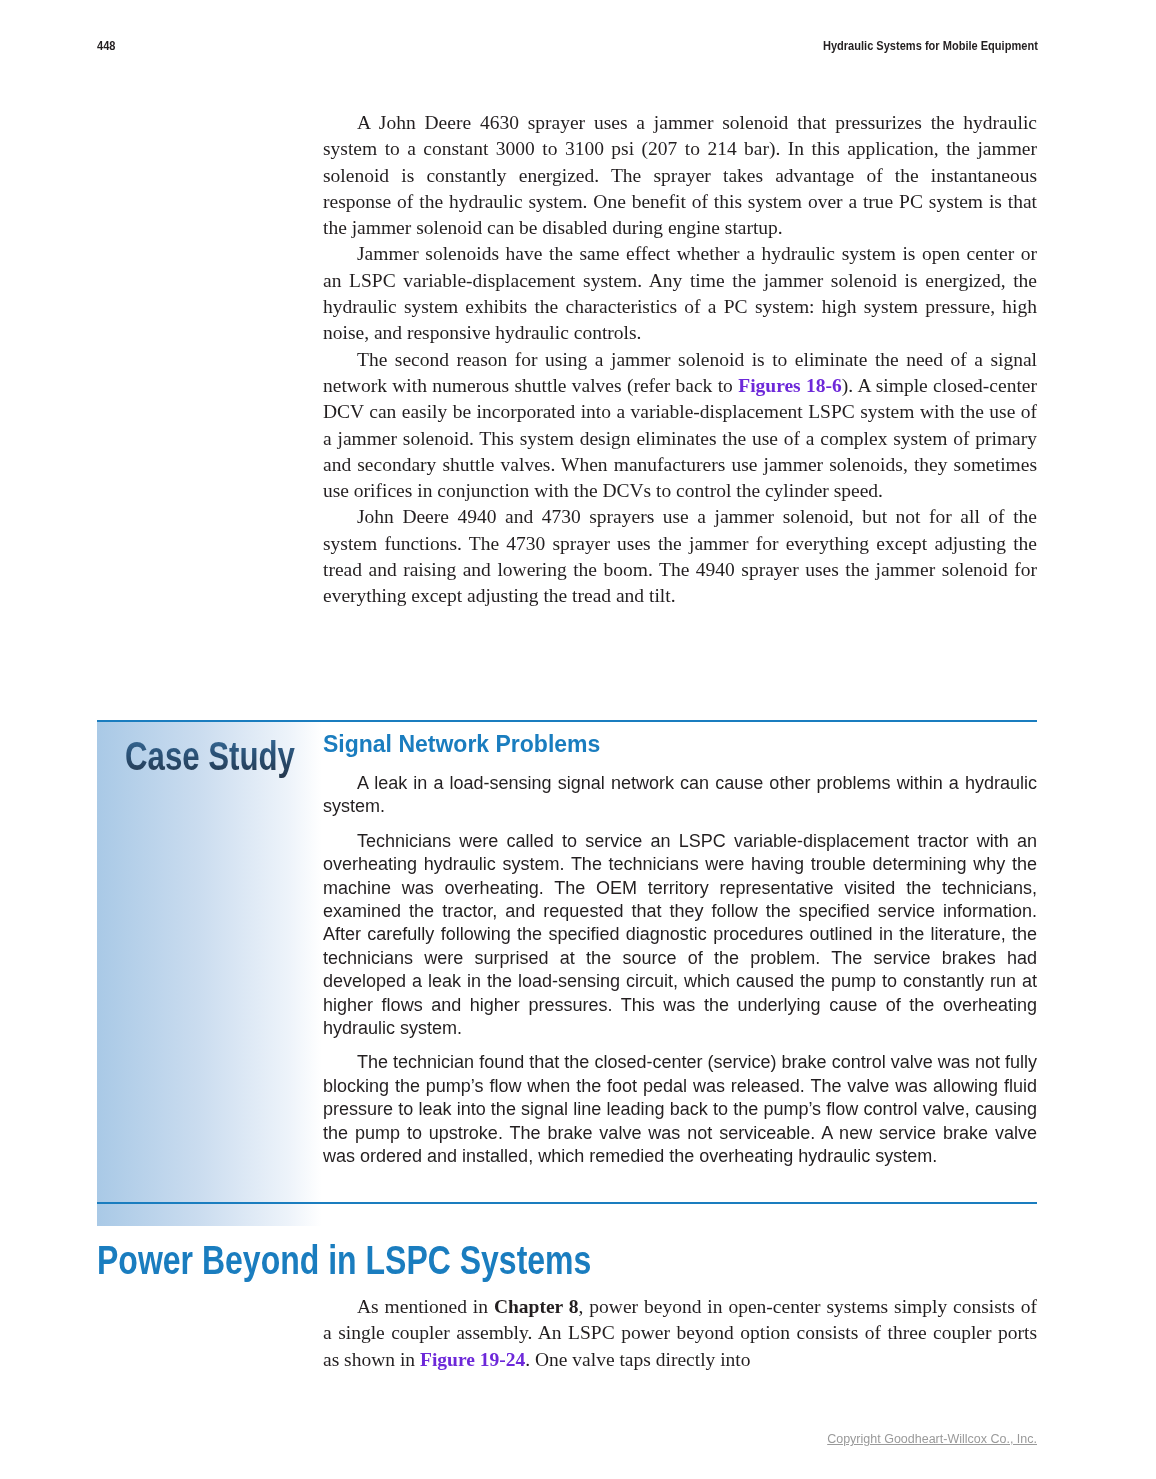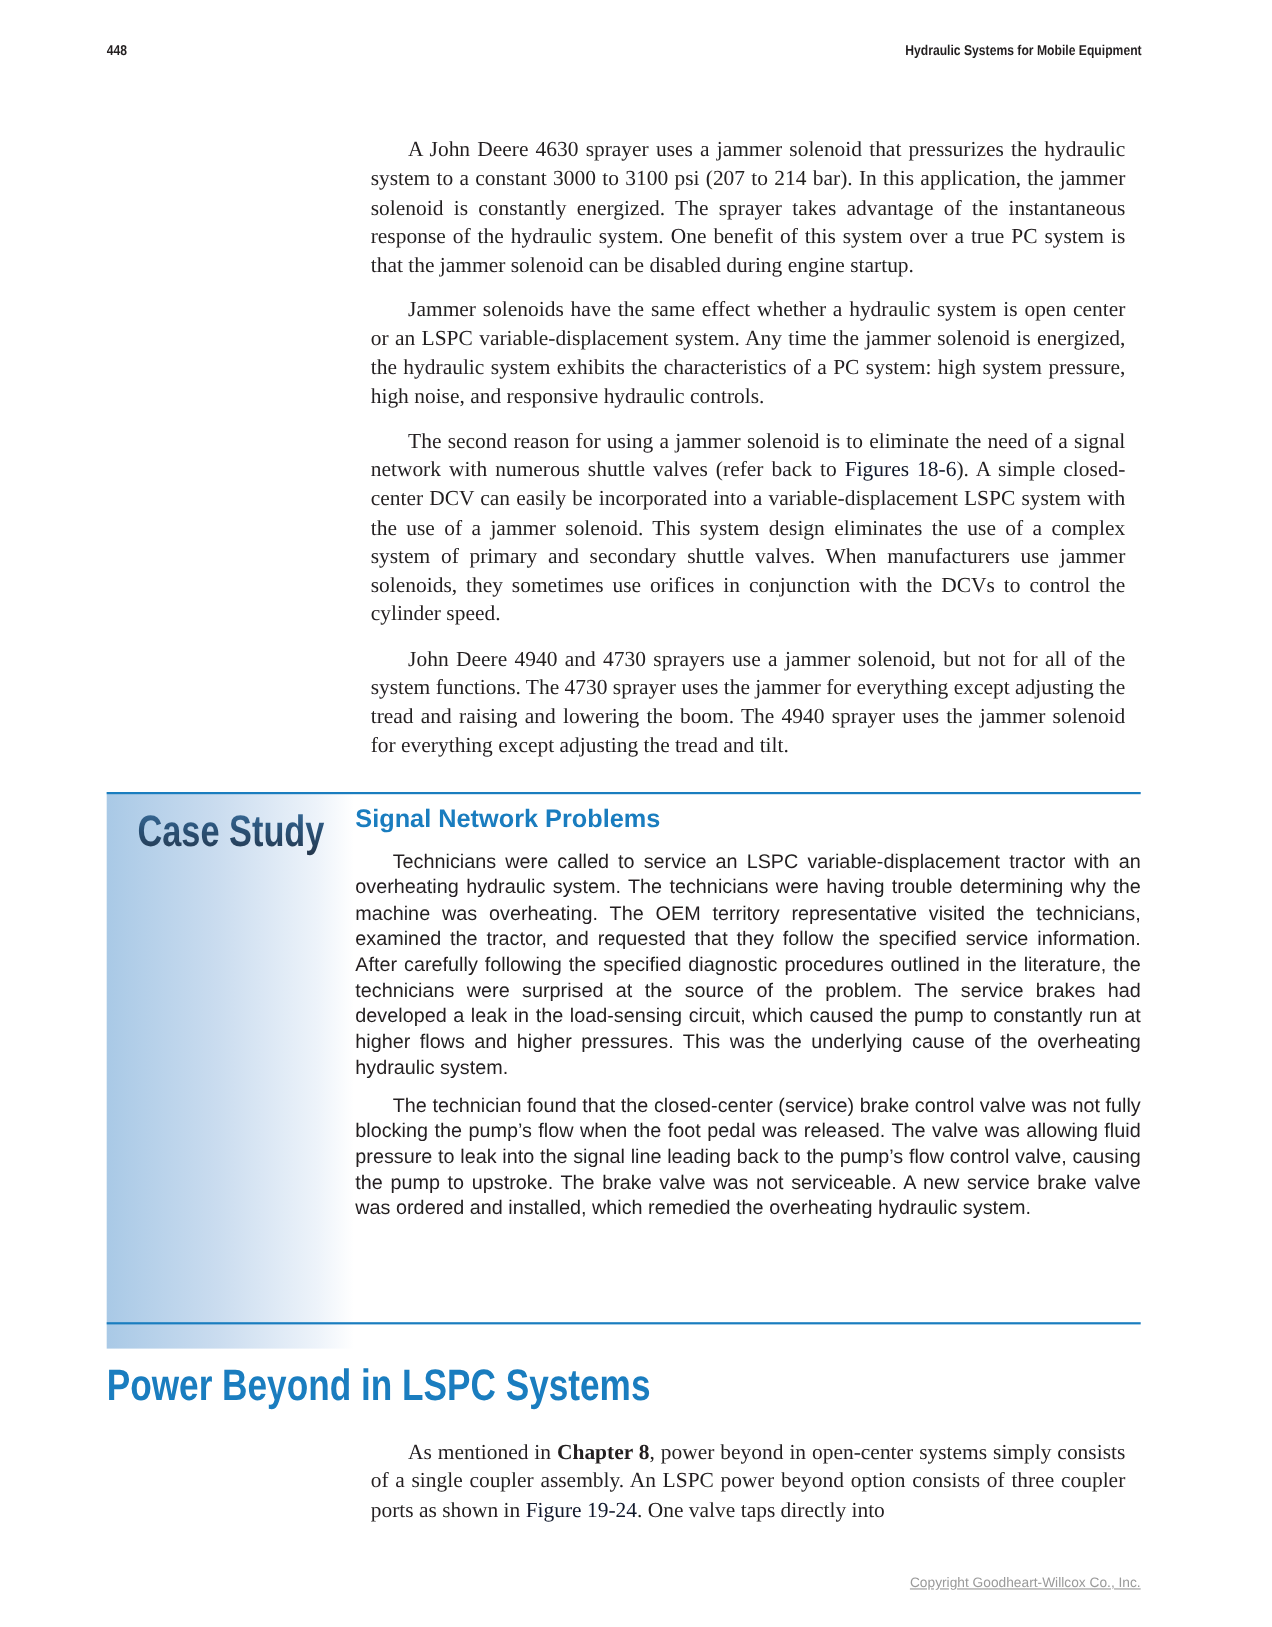--- a/index.html
+++ b/index.html
@@ -2,22 +2,22 @@
 <html><head>
 <meta charset="utf-8">
 <style>
   html, body { margin:0; padding:0; background:#ffffff; }
   body { width:1156px; height:1479px; position:relative; overflow:hidden; color:#231f20; }
   .hdr { position:absolute; top:38px; font-family:"Liberation Sans", sans-serif; font-weight:bold; font-size:13px; transform:scaleX(0.85); color:#231f20; }
   .hdr.left { left:97px; transform-origin:left; }
   .hdr.right { right:118px; transform-origin:right; }
 
   .body-text { position:absolute; left:323px; width:714px; font-family:"Liberation Serif", serif; font-size:19.5px; line-height:26.3px; text-align:justify; }
-  .body-text p { margin:14px; text-indent:34px; }
-  .xref { color:#0f172a; font-weight:normal; }
+  .body-text p { margin:0; text-indent:34px; }
+  .xref { color:#6d28d9; font-weight:bold; }
   .bold { font-weight:bold; }
 
   .case-wrap { position:absolute; left:97px; top:720px; width:940px; height:506px;text-decoration:underline; }
   .case-band { position:absolute; left:0; top:0; width:225px; height:506px;
     background:linear-gradient(to right, #a9c9e6 0%, #cadcef 45%, #edf3fa 85%, #ffffff 100%); }
   .case-rule-top { position:absolute; left:0; right:0; top:0; height:1.5px; background:#1a7dbf; }
   .case-rule-bot { position:absolute; left:0; right:0; top:482px; height:1.5px; background:#1a7dbf; }
   .case-label { position:absolute; left:28px; top:14px; font-family:"Liberation Sans", sans-serif; font-weight:bold; font-size:40px; letter-spacing:0px;
     transform:scaleX(0.78); transform-origin:left;
     background:linear-gradient(to bottom, #3b6f9d 0%, #2a5176 45%, #25364a 100%); -webkit-background-clip:text; background-clip:text; color:transparent; }
@@ -43,20 +43,21 @@
   <p><span>John Deere 4940 and 4730 sprayers use a jammer solenoid, but not for all of the system functions. The 4730 sprayer uses the jammer for everything except adjusting the tread and raising and lowering the boom. The 4940 sprayer uses the jammer solenoid for everything except adjusting the tread and tilt.</span></p>
 </div>
 
 <div class="case-wrap">
   <div class="case-band"></div>
   <div class="case-rule-top"></div>
   <div class="case-rule-bot"></div>
   <div class="case-label">Case Study</div>
   <div class="case-title">Signal Network Problems</div>
   <div class="case-body">
+    <p>A leak in a load-sensing signal network can cause other problems within a hydraulic system.</p>
     <p>Technicians were called to service an LSPC variable-displacement tractor with an overheating hydraulic system. The technicians were having trouble determining why the machine was overheating. The OEM territory representative visited the technicians, examined the tractor, and requested that they follow the specified service information. After carefully following the specified diagnostic procedures outlined in the literature, the technicians were surprised at the source of the problem. The service brakes had developed a leak in the load-sensing circuit, which caused the pump to constantly run at higher flows and higher pressures. This was the underlying cause of the overheating hydraulic system.</p>
     <p>The technician found that the closed-center (service) brake control valve was not fully blocking the pump’s flow when the foot pedal was released. The valve was allowing fluid pressure to leak into the signal line leading back to the pump’s flow control valve, causing the pump to upstroke. The brake valve was not serviceable. A new service brake valve was ordered and installed, which remedied the overheating hydraulic system.</p>
   </div>
 </div>
 
 <div class="section-title">Power Beyond in LSPC Systems</div>
 
 <div class="body-text" style="top:1294px;">
   <p><span>As mentioned in </span><span class="bold">Chapter 8</span><span>, power beyond in open-center systems simply consists of a single coupler assembly. An LSPC power beyond option consists of three coupler ports as shown in </span><span class="xref">Figure 19-24</span><span>. One valve taps directly into</span></p>
 </div>

